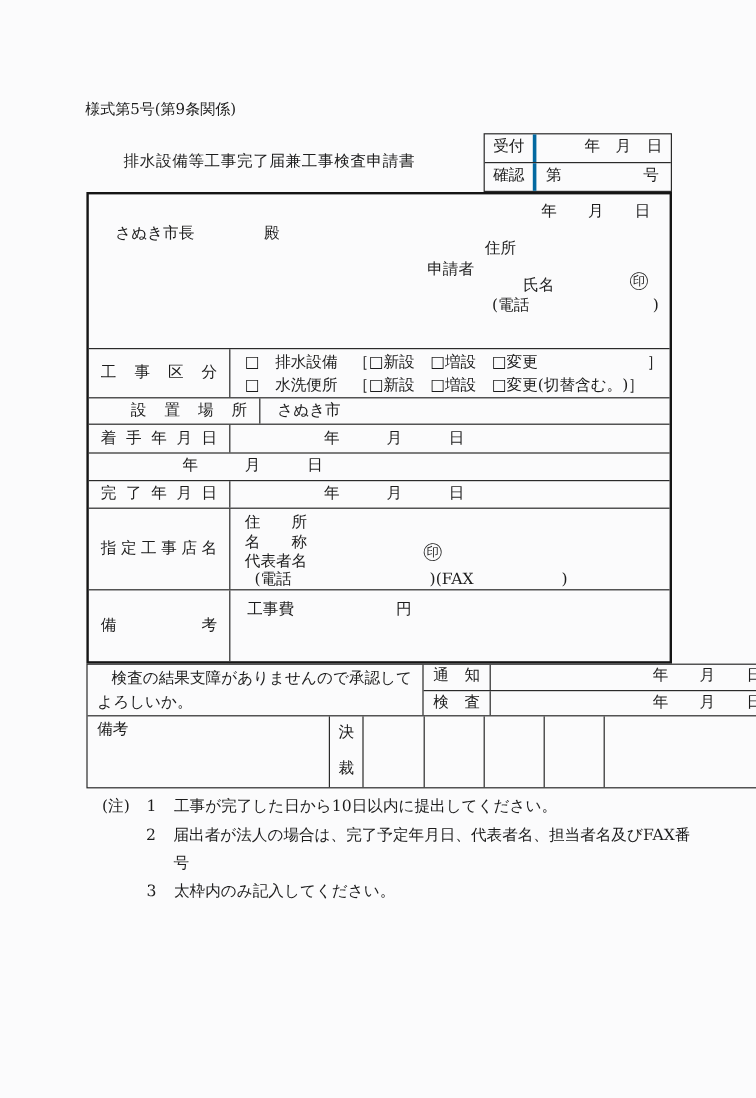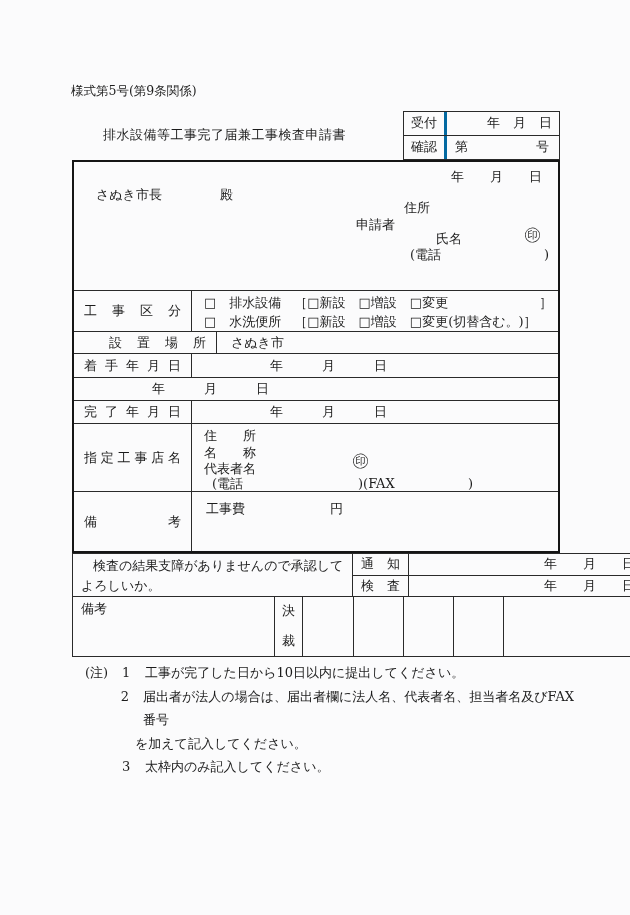--- a/index.html
+++ b/index.html
@@ -218,24 +218,20 @@
 
 <div class="abs" id="notes">
   <div class="n-line">
     <span class="n-prefix">(注)</span>
     <span class="n-no">1</span>
     <span>工事が完了した日から10日以内に提出してください。</span>
   </div>
   <div class="n-line">
     <span class="n-indent small"></span>
     <span class="n-no">2</span>
-    <span>届出者が法人の場合は、届出者欄に法人名、代表者名、担当者名及びFAX番号</span>
-  </div>
-  <div class="n-line">
-    <span class="n-indent"></span>
-    <span>を加えて記入してください。</span>
+    <span>届出者が法人の場合は、完了予定年月日、代表者名、担当者名及びFAX番号</span>
   </div>
   <div class="n-line">
     <span class="n-indent small"></span>
     <span class="n-no">3</span>
     <span>太枠内のみ記入してください。</span>
   </div>
 </div>
 
 </body></html>

